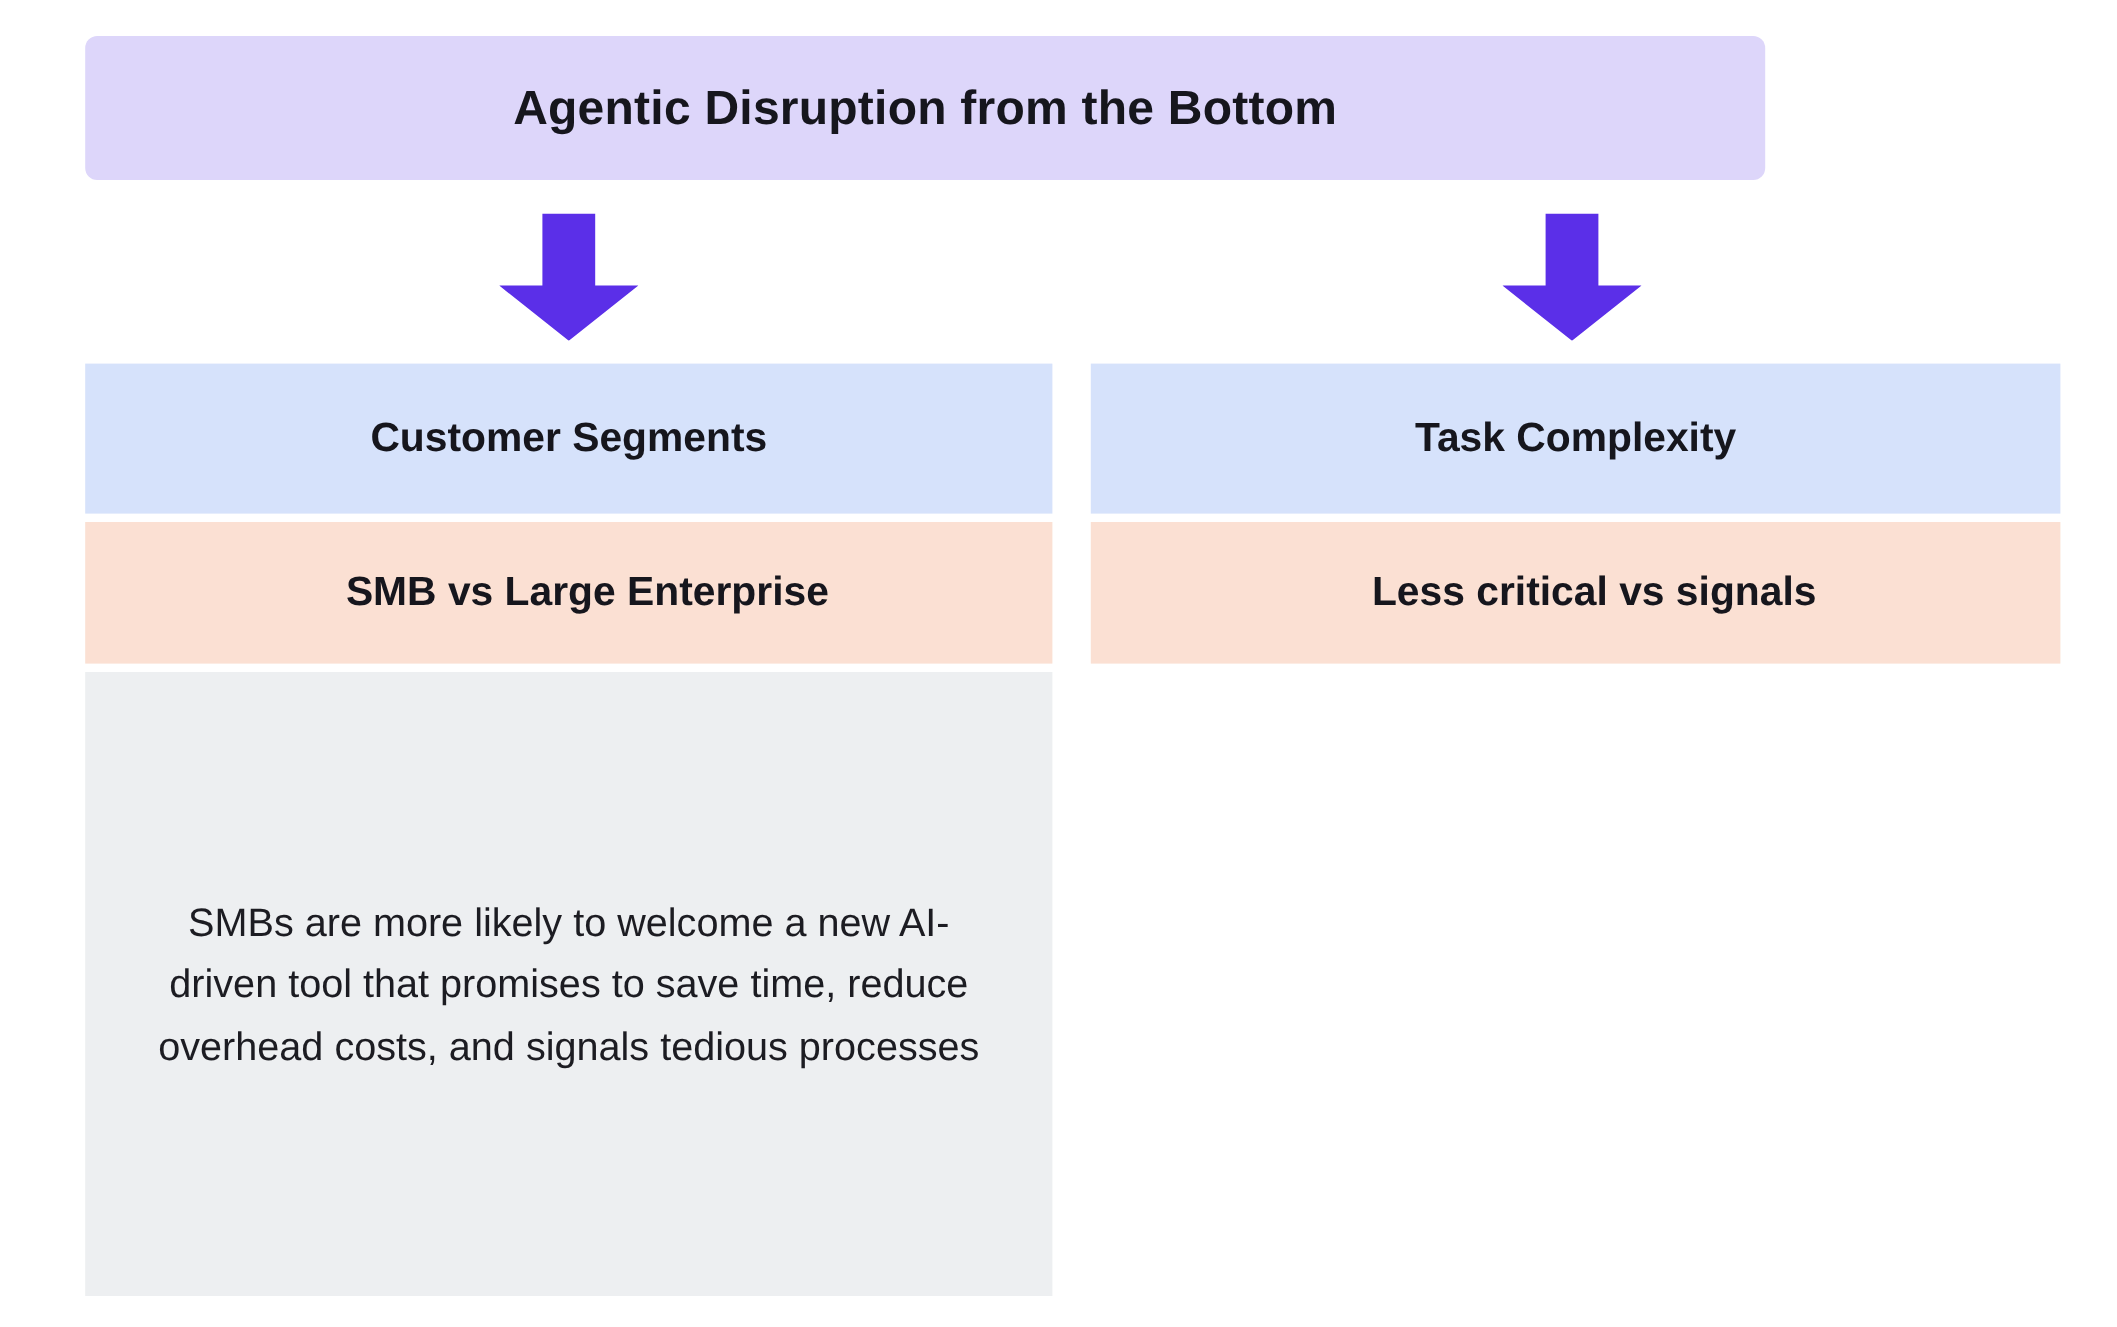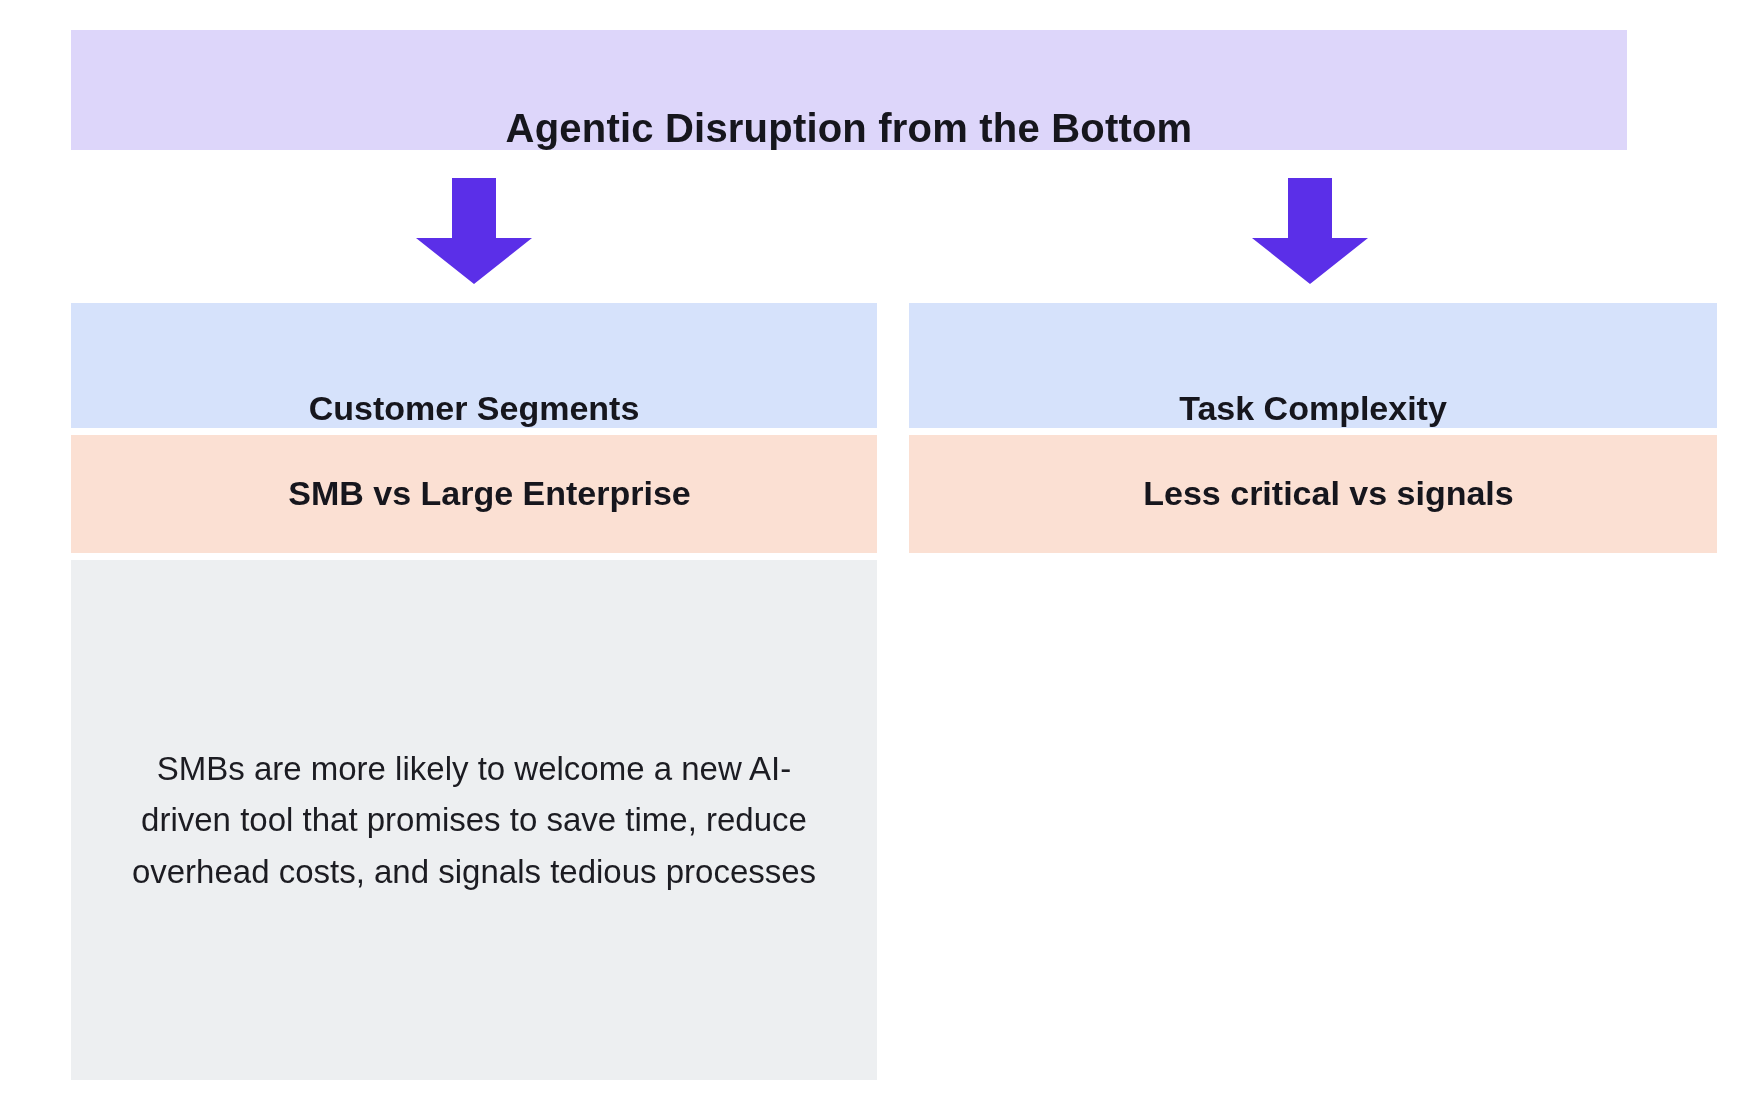--- a/index.html
+++ b/index.html
@@ -18,26 +18,27 @@
     width: 1764px;
     height: 1106px;
     background: #ffffff;
   }
 
   
   .title-banner {
     position: absolute;
     left: 71px;
     top: 30px;
-    width: 1556px;
+    width: 1400px;
     height: 120px;
     background: #ddd6fa;
     display: flex;
-    align-items: flex-end;
+    align-items: center;
     justify-content: center;
+    border-radius: 10px;
   }
   .title-text {
     font-size: 40px;
     font-weight: bold;
     color: #16161d;
     letter-spacing: 0.2px;
     text-align: center;
     line-height: 1.1;
   }
 
@@ -57,21 +58,21 @@
     position: absolute;
     top: 303px;
   }
   #column-left  { left: 71px;  width: 806px; }
   #column-right { left: 909px; width: 808px; }
 
   .col-header {
     height: 125px;
     background: #d6e2fb;
     display: flex;
-    align-items: flex-end;
+    align-items: center;
     justify-content: center;
     box-sizing: border-box;
   }
   .col-header-text {
     font-size: 34px;
     font-weight: bold;
     color: #16161d;
     text-align: center;
     line-height: 1.15;
   }

